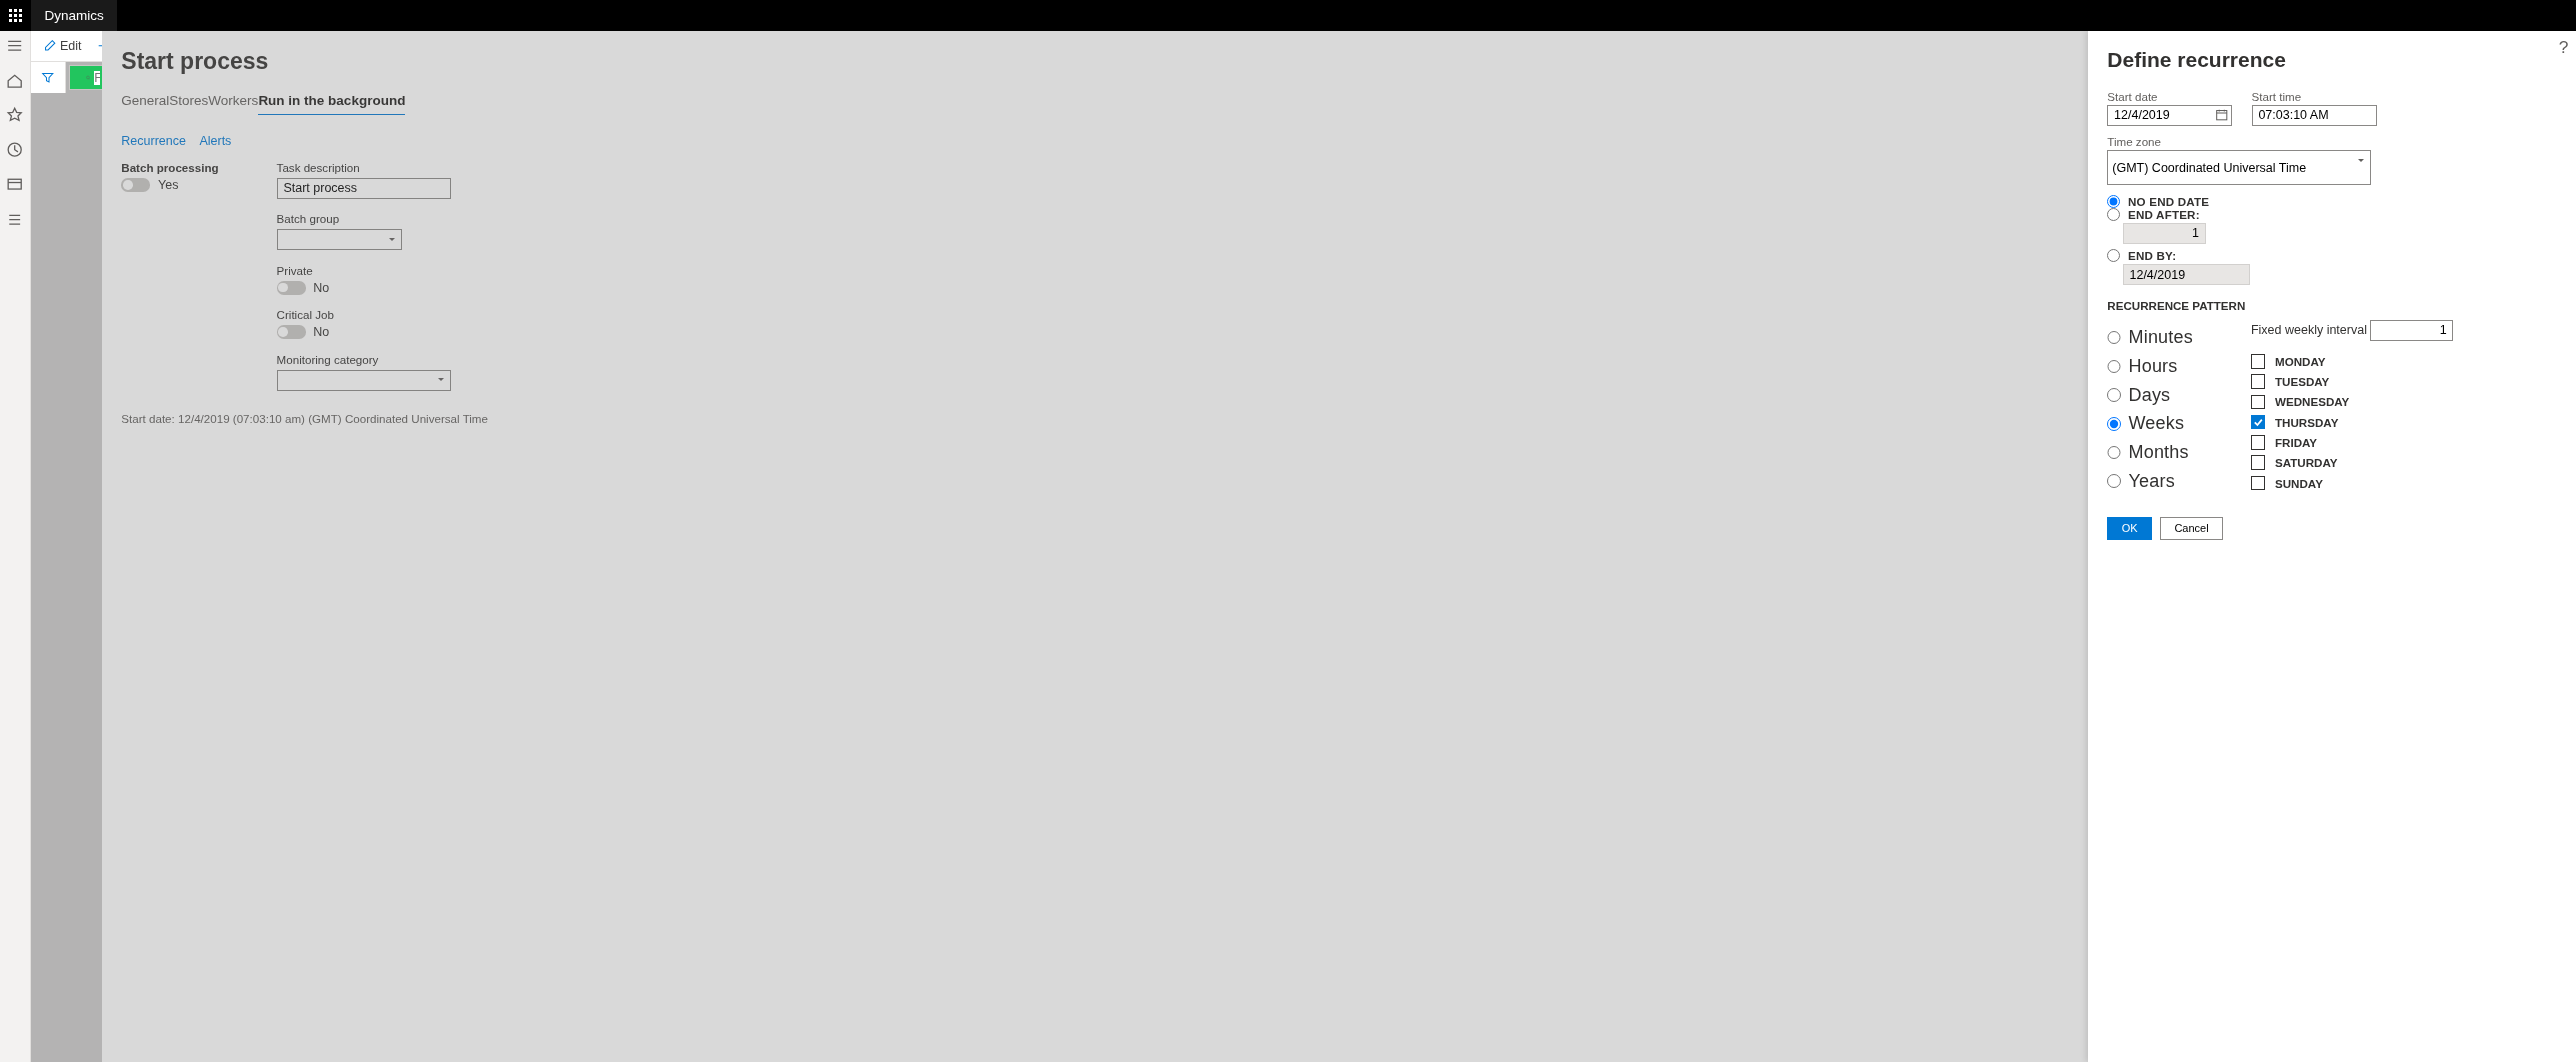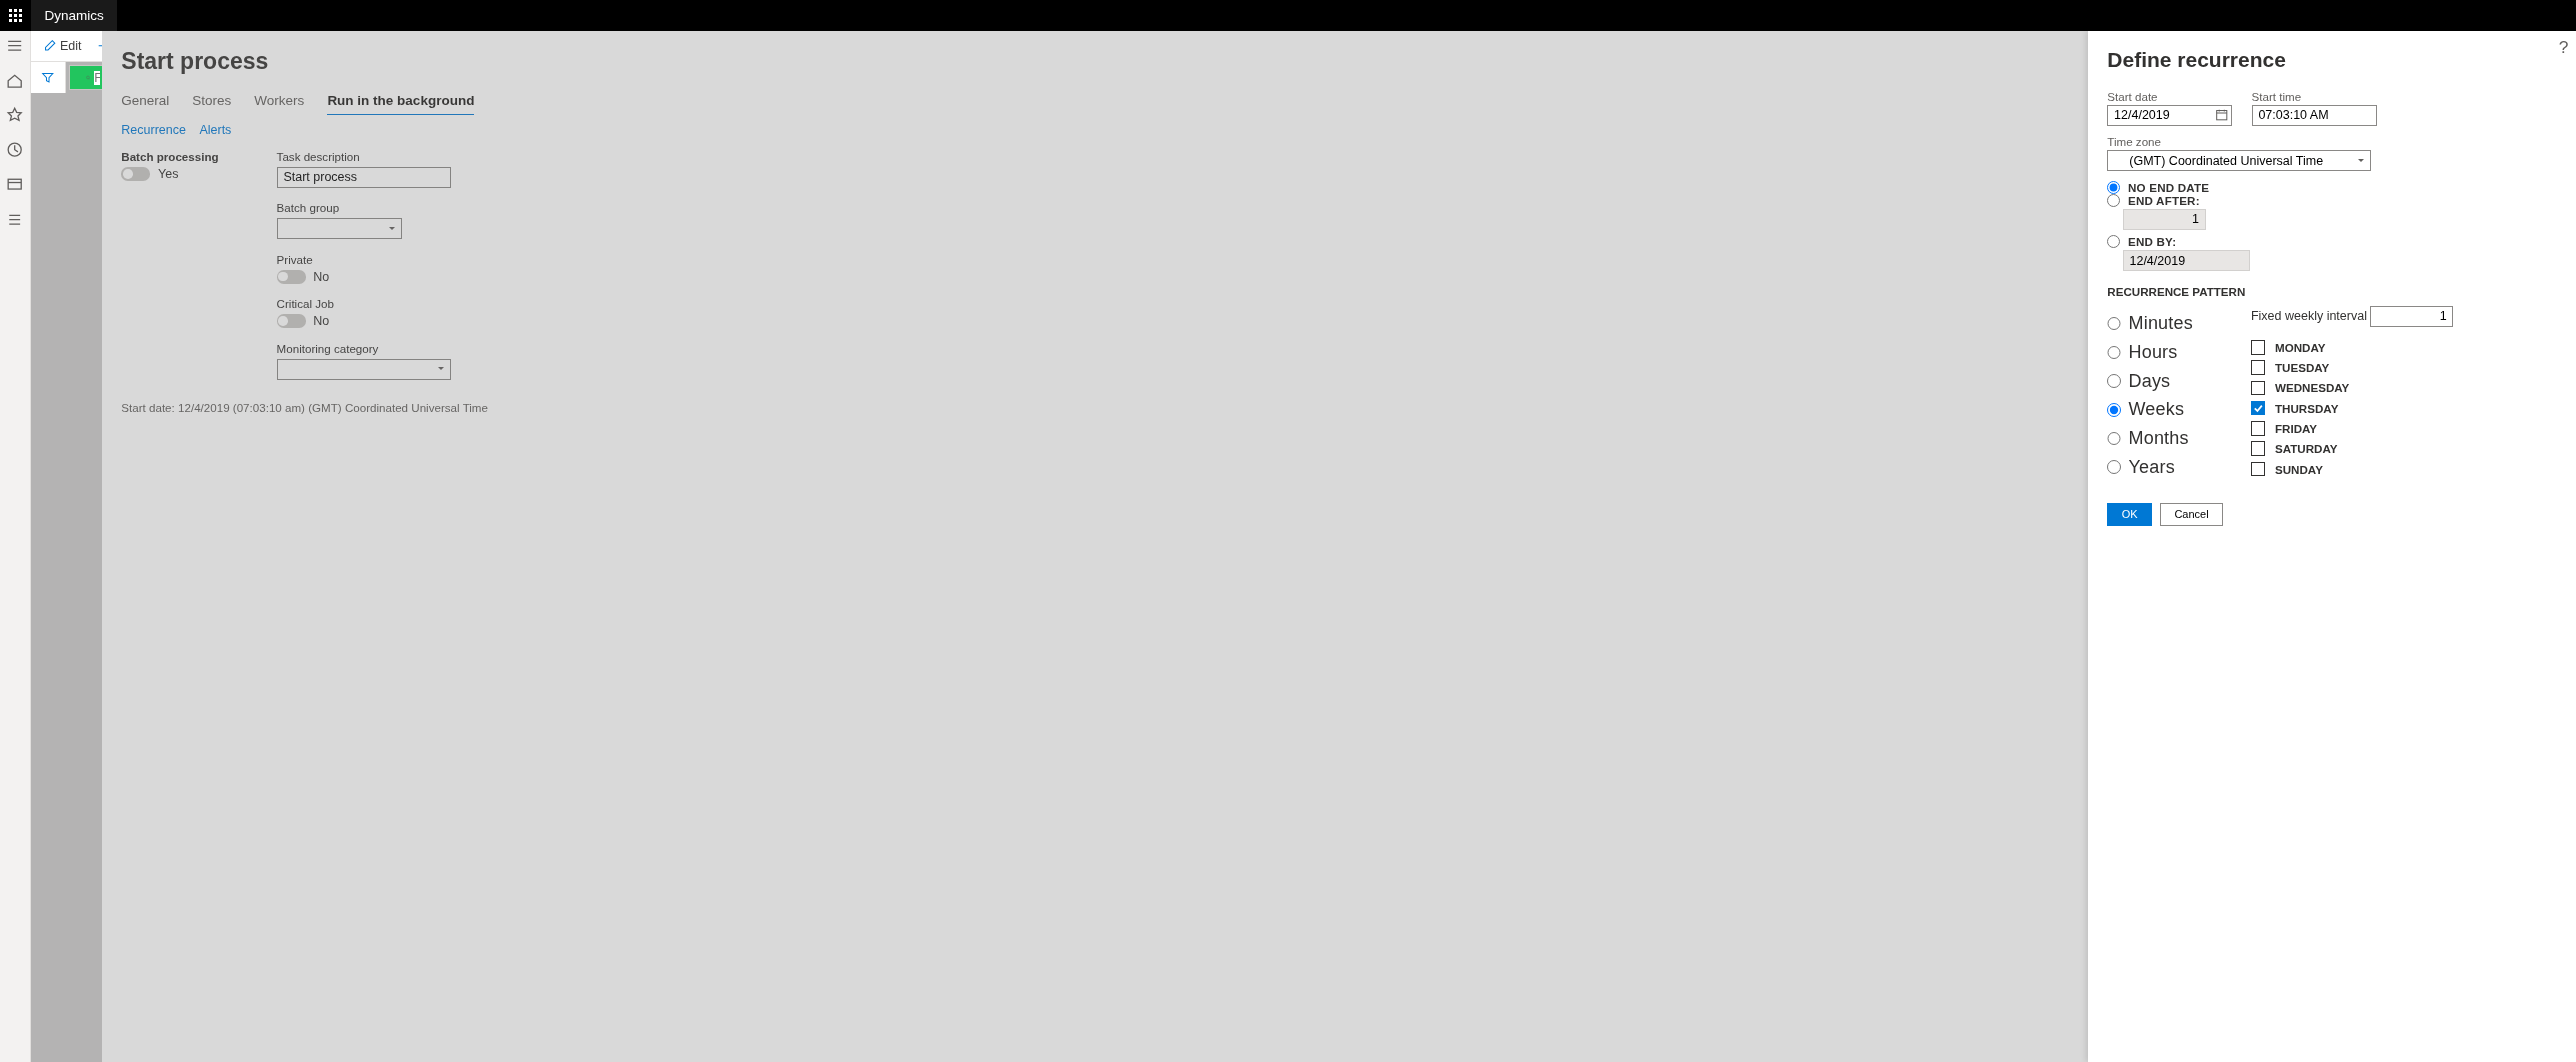--- a/index.html
+++ b/index.html
@@ -32,21 +32,21 @@
 .card.sel { border-left: 2.9px solid #0078d4; padding-left: 8.7px; background: #f3f2f1; }
 .card .t { font-size: 17.4px; font-weight: 400; color: #323130; }
 .card .s { font-size: 11.6px; color: #605e5c; margin-top: 1.9px; }
 
 
 .dim-panel { position: absolute; top: 0; left: 102px; right: 0; bottom: 0; background: #fff; }
 .dim-overlay { position: absolute; top: 0; left: 102px; right: 0; bottom: 0; background: rgba(120,120,120,0.28); pointer-events: none; }
 
 .sp-inner { padding: 17.4px 19.3px; position: absolute; top: 0; left: 0; right: 488px; bottom: 0; }
 .sp-title { font-size: 23px; font-weight: 600; margin-bottom: 17.4px; }
-.sp-tabs { display: flex; gap: 23px; border-bottom: 0; margin-bottom: 8px; text-align: right; }
+.sp-tabs { display: flex; border-bottom: 0; margin-bottom: 19px; text-align: right; }
 .sp-tab { font-size: 13.5px; color: #605e5c; padding-bottom: 5.8px; cursor: pointer; }
 .sp-tab.active { color: #201f1e; border-bottom: 1.9px solid #0078d4; font-weight: 600; }
 .sp-subtabs { display: flex; gap: 13.5px; margin-bottom: 13.5px; }
 .sp-subtab { color: #0078d4; font-size: 12.5px; cursor: pointer; }
 
 .sp-cols { display: flex; gap: 58px; }
 .lbl { font-size: 11.6px; color: #323130; margin-bottom: 3.9px; display: block; }
 .toggle { width: 29px; height: 13.5px; border-radius: 6.8px; background: #c8c6c4; position: relative; display: inline-block; vertical-align: middle; }
 .toggle::after { content: ''; position: absolute; width: 9.6px; height: 9.6px; border-radius: 50%; background: #fff; top: 1.9px; left: 1.9px; }
 .toggle-row { display: flex; align-items: center; gap: 7.7px; margin-top: 1.9px; }
@@ -60,21 +60,21 @@
 
 .right-panel { position: absolute; top: 0; right: 0; bottom: 0; width: 488px; background: #fff; box-shadow: -1.9px 0 5.8px rgba(0,0,0,0.12); padding: 17.4px 19.3px; overflow-y: auto; }
 .rp-title { font-size: 21px; font-weight: 600; margin-bottom: 17.4px; }
 .rp-row { display: flex; gap: 19.3px; margin-bottom: 9.6px; }
 .rp-fld .lbl2 { font-size: 11.6px; color: #605e5c; margin-bottom: 1.9px; display: block; }
 .rp-input { height: 21px; border: 1px solid #8a8886; padding: 0 5.8px; font-size: 12.5px; width: 125px; }
 .rp-input.date { width: 125px; position: relative; }
 .date-wrap { position: relative; display: inline-block; }
 .date-wrap .calicon { position: absolute; right: 3.9px; top: 2.9px; pointer-events: none; }
 .rp-input.time { width: 125px; }
-.rp-select { height: 21px; width: 264px; border: 1px solid #8a8886; font-size: 12.5px; padding: 0 21px; background: #fff; appearance: none; position: relative; }
+.rp-select { height: 35px; width: 264px; border: 1px solid #8a8886; font-size: 12.5px; padding: 0 4px; background: #fff; appearance: none; position: relative; }
 .sel-wrap { position: relative; display: inline-block; }
 .sel-wrap::after { content: ''; position: absolute; right: 7.7px; top: 8.7px; border: 3.9px solid transparent; border-top-color: #605e5c; pointer-events: none; }
 
 .radio-line { display: flex; align-items: center; gap: 7.7px; margin: 0 0; }
 .radio-line label { font-size: 11.6px; font-weight: 700; letter-spacing: 0.2px; text-transform: uppercase; }
 .subinput { margin-left: 15.4px; margin-top: 1.9px; margin-bottom: 5.8px; }
 .ro-input { width: 83px; height: 21px; border: 1px solid #d2d0ce; background: #e8e6e4; padding: 0 5.8px; text-align: right; font-size: 12.5px; }
 .ro-input2 { width: 127px; height: 21px; border: 1px solid #d2d0ce; background: #e8e6e4; padding: 0 5.8px; font-size: 12.5px; }
 
 .sect-h { font-size: 11.6px; font-weight: 700; margin: 13.5px 0 7.7px; }

